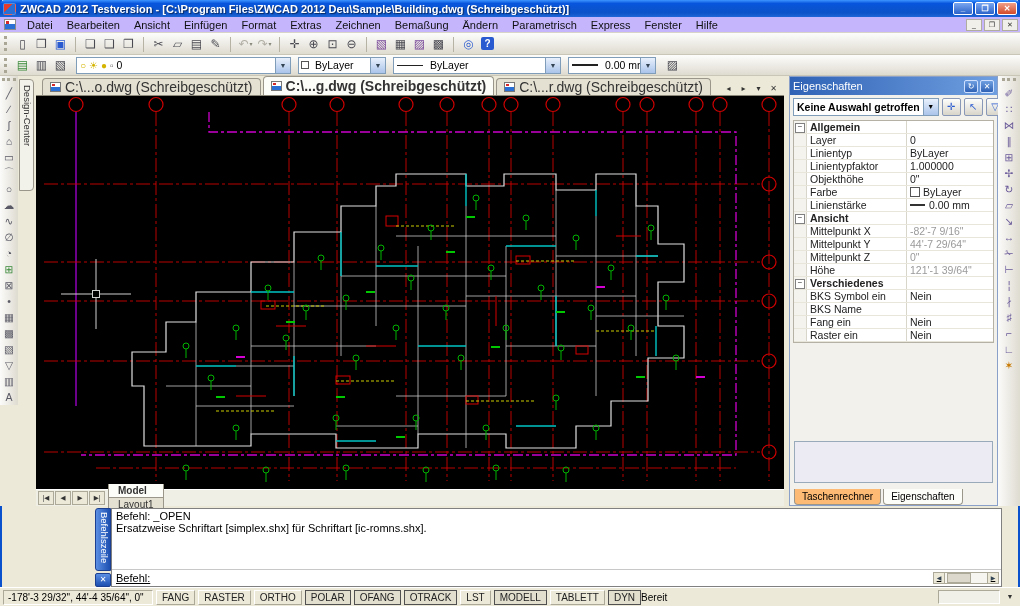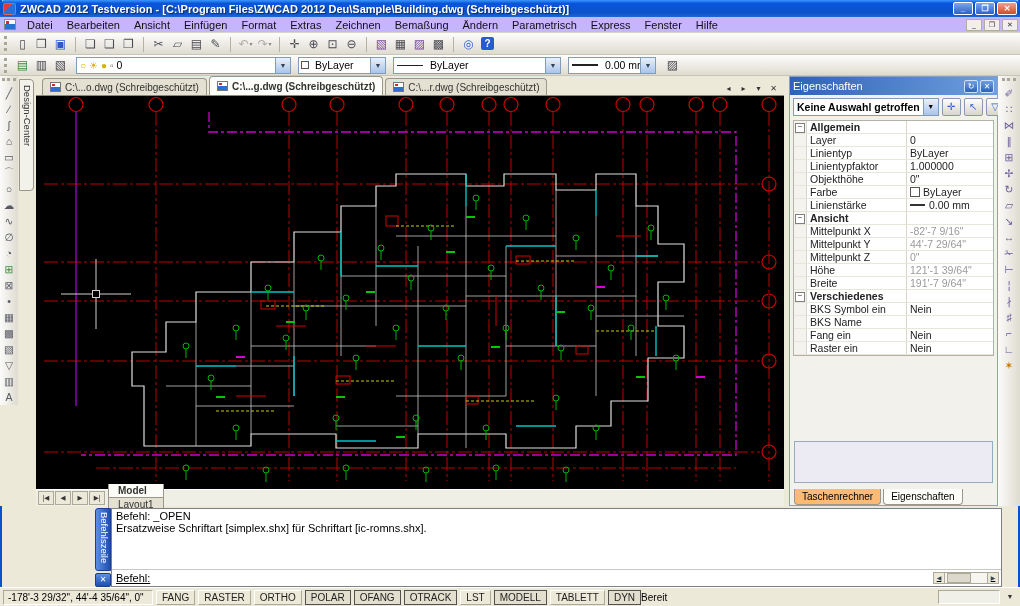--- a/index.html
+++ b/index.html
@@ -57,21 +57,21 @@
   .left-dock{position:relative;width:36px;background:#ece9d8;}
   .vtb{position:absolute;left:0;top:0;width:18px;display:flex;flex-direction:column;align-items:center;background:linear-gradient(90deg,#fbfbfa,#dedbd0);}
   .vgrip{width:14px;height:5px;margin:2px 0;border-top:3px dotted #a9a695;}
   .vicon{width:16px;height:16px;display:flex;align-items:center;justify-content:center;font-size:10.5px;color:#5a5a66;border:1px solid transparent;}
   .vicon i{font-style:normal;}
   .dctab{position:absolute;left:19px;top:3px;width:15px;height:112px;border:1px solid #9a978a;border-radius:0 4px 4px 0;
     background:#f2f1ea;writing-mode:vertical-rl;font-size:9.5px;color:#333;padding-top:5px;text-align:left;}
   .center{flex:1;display:flex;flex-direction:column;min-width:0;}
   
   .doctabs{height:20px;display:flex;align-items:flex-end;background:#ece9d8;padding-left:6px;border-bottom:1px solid #8a8778;}
-  .dtab{display:flex;align-items:center;height:17px;padding:0 7px;margin-right:2px;font-size:10px;color:#333;
+  .dtab{display:flex;align-items:center;height:17px;padding:0 7px;margin-right:2px;font-size:14px;color:#333;
     background:#e4e1d2;border:1px solid #9a978a;border-bottom:none;border-radius:4px 4px 0 0;white-space:nowrap;}
   .dtab.active{background:#fcfcf8;font-weight:bold;height:19px;}
   .dwgicon{width:11px;height:10px;margin-right:4px;background:linear-gradient(180deg,#fff 0 45%,#2a6fd4 45% 100%);border:1px solid #777;position:relative;}
   .dwgicon::before{content:"";position:absolute;left:1px;top:1px;width:3px;height:2px;background:#d42a2a;}
   .tabctrl{margin-left:auto;display:flex;align-items:center;padding-right:4px;}
   .tcbtn{width:13px;height:13px;margin-left:2px;font-size:8px;line-height:12px;text-align:center;color:#333;border:1px solid transparent;}
   .canvas{height:393px;background:#000;overflow:hidden;}
   
   .modelbar{height:17px;display:flex;align-items:center;background:#f0efe6;border-top:1px solid #fff;padding-left:2px;}
   .navbtn{width:16px;height:14px;border:1px solid #aca998;background:#ece9d8;font-size:6.5px;line-height:12px;text-align:center;color:#333;margin-right:1px;}
@@ -620,25 +620,20 @@
           <div class="prow ro">
             <span class="pgut"></span>
             <span class="plab">Mittelpunkt Z</span>
             <span class="pval">0"</span>
           </div>
           <div class="prow ro">
             <span class="pgut"></span>
             <span class="plab">Höhe</span>
             <span class="pval">121'-1 39/64"</span>
           </div>
-          <div class="prow ro">
-            <span class="pgut"></span>
-            <span class="plab">Breite</span>
-            <span class="pval">191'-7 9/64"</span>
-          </div>
           <div class="prow cat">
             <span class="pgut"></span>
             <span class="plab">Verschiedenes</span>
             <span class="pval"></span>
           </div>
           <div class="prow">
             <span class="pgut"></span>
             <span class="plab">BKS Symbol ein</span>
             <span class="pval">Nein</span>
           </div>

